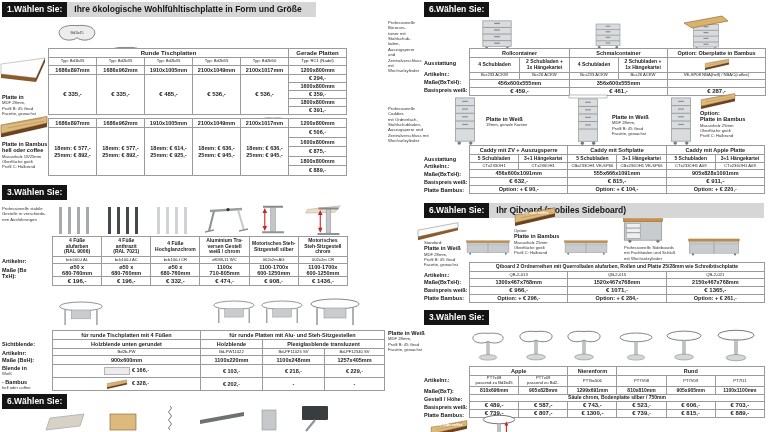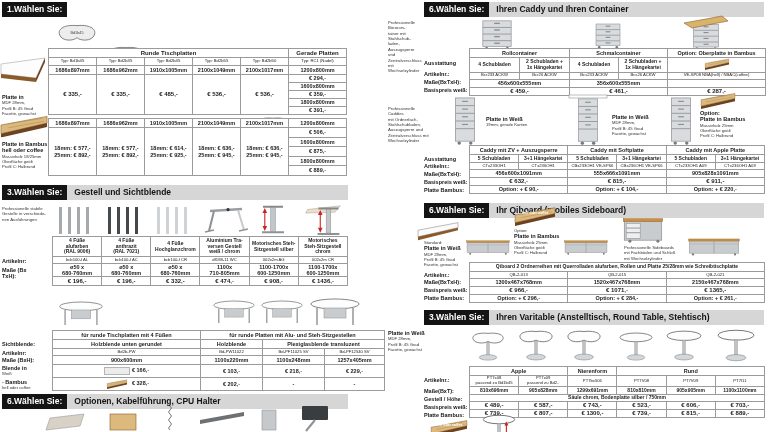--- a/index.html
+++ b/index.html
@@ -115,20 +115,21 @@
       <ellipse cx="20" cy="6" rx="17" ry="4.6" fill="#fdfdfd" stroke="#6a6a6a" stroke-width="1"></ellipse>
       <rect x="18.5" y="10" width="3" height="14" fill="#bfc2c4" stroke="#8f9294" stroke-width="0.5"></rect>
       <line x1="28" y1="11" x2="28" y2="22" stroke="#cc2222" stroke-width="1.2"></line>
       <polygon points="28,8 25.8,12.5 30.2,12.5" fill="#cc2222"></polygon>
       <polygon points="28,25 25.8,20.5 30.2,20.5" fill="#cc2222"></polygon>
     </symbol>
 </svg>
 
 <div class="abs hdr" style="left:2px;top:2px;width:314px">
   <span class="bk">1.Wählen Sie:</span>
+  <span class="br">Ihre ökologische Wohlfühltischplatte in Form und Größe</span>
 </div>
 
 <div class="abs beanwrap" style="left:57px;top:22px;width:40px;height:22px">
     <svg width="40" height="22" viewBox="0 0 60 30">
       <use href="#bean"></use>
     </svg>
     <span class="beanlbl">Bd1b45</span>
   </div>
 <div class="abs beanwrap" style="left:106px;top:22px;width:40px;height:22px">
     <svg width="40" height="22" viewBox="0 0 60 30">
@@ -275,21 +276,20 @@
         <td class="b">1800x800mm</td>
       </tr>
   <tr style="height:10px">
         <td class="b">€ 889,-</td>
       </tr>
 </tbody>
   </table>
 
 <div class="abs hdr" style="left:2px;top:185px;width:346px">
   <span class="bk">3.Wählen Sie:</span>
-  <span class="br">Gestell und Sichtblende</span>
 </div>
 <div class="abs sl" style="left:2px;top:206px;width:50px">Professionelle stabile
 Gestelle in verschiede-
 nen Ausführungen</div>
 
 <div class="abs legs" style="left:59px;top:207px;width:33px;height:27px;--c:#a7aaac"></div>
 <div class="abs legs" style="left:108px;top:207px;width:33px;height:27px;--c:#46494c"></div>
 <div class="abs legs" style="left:157px;top:207px;width:33px;height:27px;--c:#cfd3d6"></div>
 <div class="abs" style="left:204px;top:205px"><svg width="44" height="30" viewBox="0 0 44 30">
       <use href="#trav"></use>
@@ -425,35 +425,33 @@
           </svg><span>€ 328,-</span></td>
     <td>€ 202,-</td>
     <td>-</td>
     <td>-</td>
   </tr>
 </tbody>
   </table>
 
 <div class="abs hdr" style="left:2px;top:394px;width:346px">
   <span class="bk">6.Wählen Sie:</span>
-  <span class="br">Optionen, Kabelführung, CPU Halter</span>
 </div>
 <svg class="abs" style="left:40px;top:404px" width="320" height="28" viewBox="0 0 320 28">
   <polygon points="10,14 44,10 40,22 6,26" fill="#d8d2c6" stroke="#999" stroke-width="0.6"></polygon>
   <rect x="70" y="10" width="26" height="16" fill="#dcb97c" stroke="#8a5a2b" stroke-width="0.6"></rect>
   <path d="M130 2 q3 2 0 4 q-3 2 0 4 q3 2 0 4 q-3 2 0 4 q3 2 0 4 q-3 2 0 4" stroke="#777" fill="none" stroke-width="1"></path>
   <polygon points="160,16 204,8 204,12 160,20" fill="#6e7174"></polygon>
   <rect x="222" y="6" width="14" height="20" fill="#c6c9cc" stroke="#8f9294" stroke-width="0.6"></rect>
   <rect x="262" y="2" width="26" height="14" rx="1" fill="#3a3d40"></rect>
   <line x1="275" y1="16" x2="266" y2="27" stroke="#8f9294" stroke-width="2"></line>
 </svg>
 
 <div class="abs hdr" style="left:424px;top:2px;width:340px">
   <span class="bk">6.Wählen Sie:</span>
-  <span class="br">Ihren Caddy und Ihren Container</span>
 </div>
 <div class="abs sl" style="left:388px;top:20px;width:36px">Professionelle Bürocon-
 tainer mit Stahlschub-
 laden, Auszugsperre
 und Zentralverschluss
 mit Wechselzylinder</div>
 <div class="abs" style="left:478px;top:18px"><svg width="38" height="34" viewBox="0 0 40 36">
       <use href="#cab"></use>
     </svg></div>
 <div class="abs" style="left:592px;top:20px"><svg width="32" height="32" viewBox="0 0 40 36">
@@ -667,21 +665,20 @@
   <tr class="b" style="height:8px">
         <td>Option: + € 296,-</td>
         <td>Option: + € 284,-</td>
         <td>Option: + € 261,-</td>
       </tr>
 </tbody>
   </table>
 
 <div class="abs hdr" style="left:424px;top:310px;width:340px">
   <span class="bk">3.Wählen Sie:</span>
-  <span class="br">Ihren Varitable (Anstelltisch, Round Table, Stehtisch)</span>
 </div>
 <div class="abs" style="left:388px;top:330px;width:40px">
   <div class="nm">Platte in Weiß</div>
   <div class="sb">MDF 28mm,
 Profil B: 45 Grad
 Facette, gewachst</div>
 </div>
 <div class="abs" style="left:470px;top:331px"><svg width="36" height="32" viewBox="0 0 44 40">
       <use href="#atab"></use>
     </svg></div>

